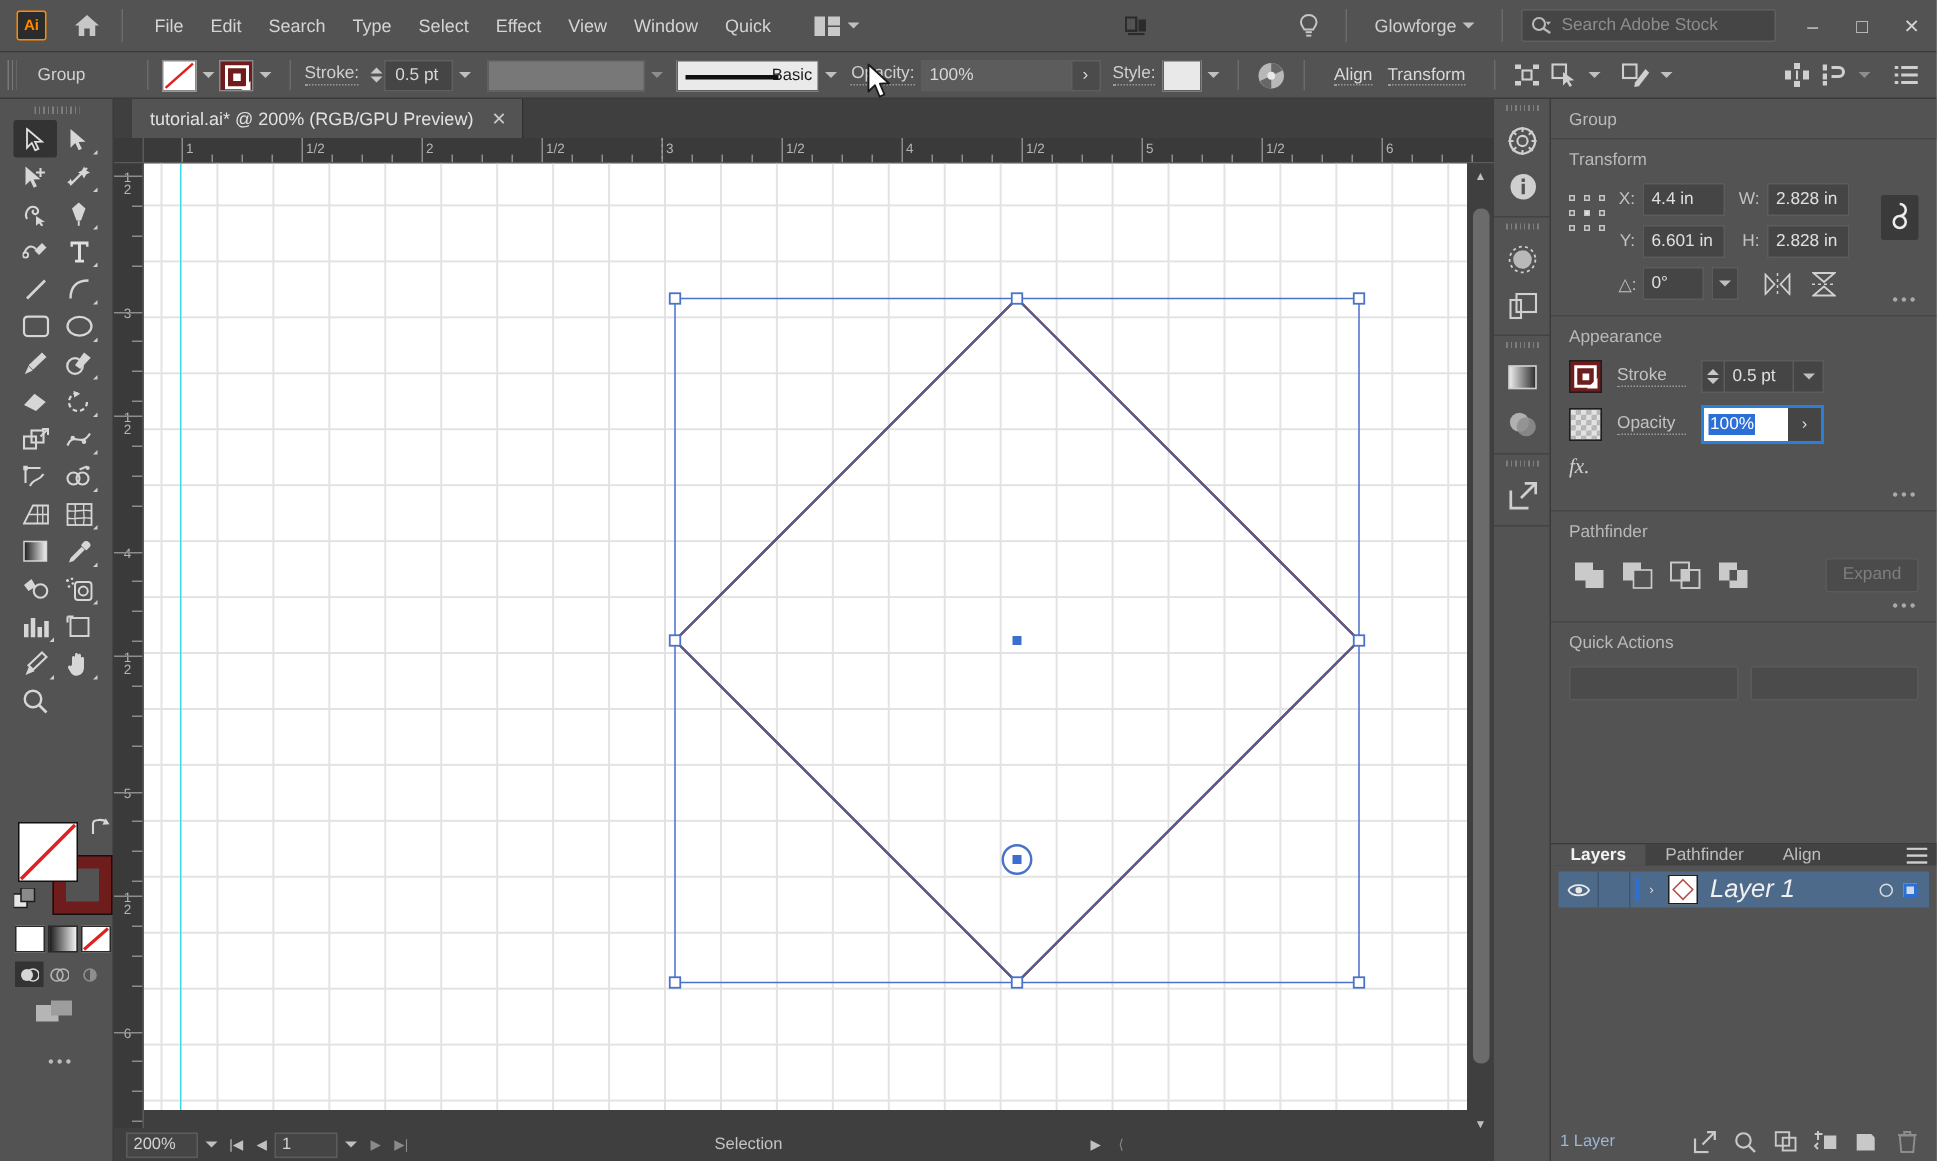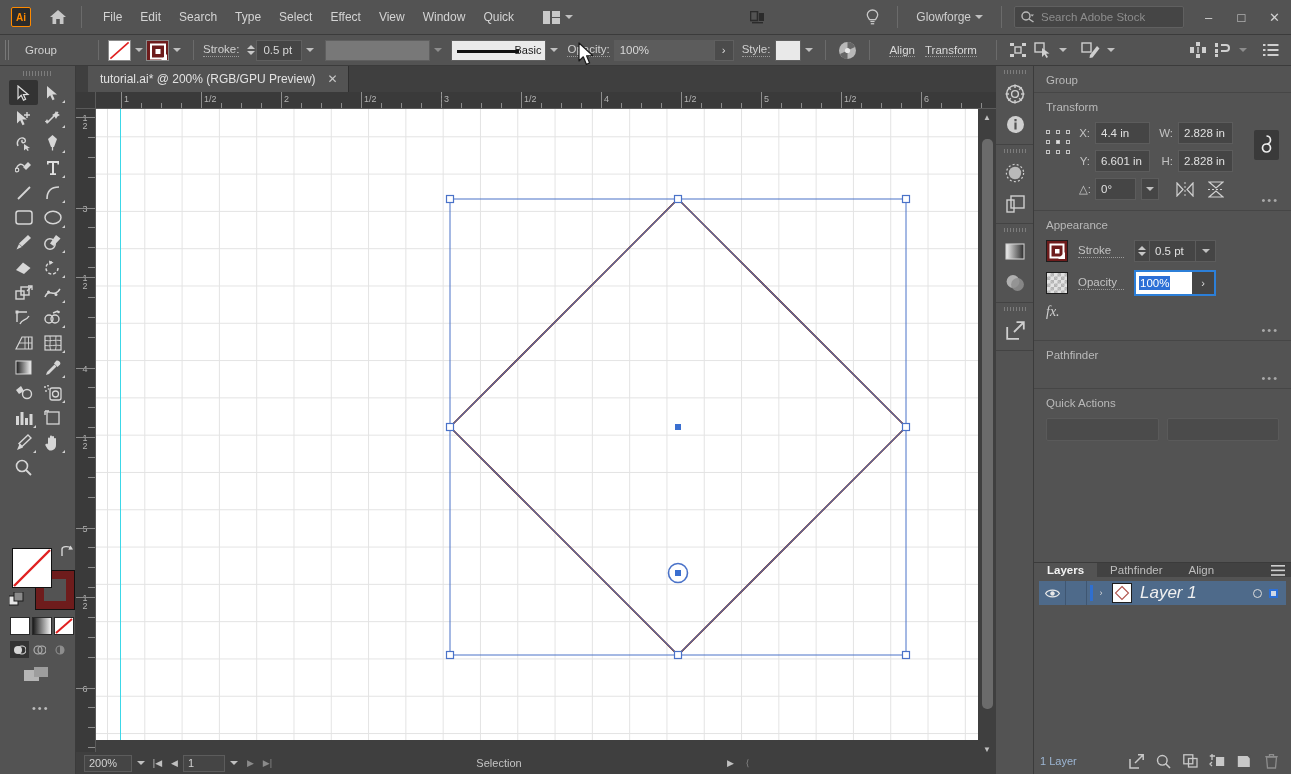--- a/index.html
+++ b/index.html
@@ -1083,20 +1083,48 @@
           </div>
           <div class="opacity-go">›</div>
         </div>
       </div>
       <div style="margin-top:6px; color:#d0d0d0; font-style:italic; font-family:'Liberation Serif',serif; font-size:14px;">fx.</div>
       <div class="dots3">•••</div>
     </div>
 
     <div class="psection" style="padding-bottom:18px;">
       <div class="psec-title">Pathfinder</div>
+      <div style="display:flex; align-items:center; gap:6px;">
+        <div class="pf-btn">
+          <svg width="21" height="19" viewBox="0 0 21 19">
+              <path d="M1 1 H13 V6 H20 V18 H8 V13 H1 Z" fill="#cacaca"></path>
+            </svg>
+        </div>
+        <div class="pf-btn">
+          <svg width="21" height="19" viewBox="0 0 21 19">
+              <path d="M1 1 H13 V6 H20 V18 H8 V13 H1 Z" fill="#cacaca"></path>
+              <rect x="8" y="6" width="12" height="12" fill="#535353" stroke="#cacaca" stroke-width="1.1"></rect>
+            </svg>
+        </div>
+        <div class="pf-btn">
+          <svg width="21" height="19" viewBox="0 0 21 19">
+              <rect x="1" y="1" width="12" height="12" fill="none" stroke="#cacaca" stroke-width="1.3"></rect>
+              <rect x="8" y="6" width="12" height="12" fill="none" stroke="#cacaca" stroke-width="1.3"></rect>
+              <rect x="8" y="6" width="5" height="7" fill="#cacaca"></rect>
+            </svg>
+        </div>
+        <div class="pf-btn">
+          <svg width="21" height="19" viewBox="0 0 21 19">
+              <path d="M1 1 H13 V6 H20 V18 H8 V13 H1 Z" fill="#cacaca"></path>
+              <rect x="8" y="6" width="5" height="7" fill="#535353"></rect>
+            </svg>
+        </div>
+        <div style="flex:1;"></div>
+        <div class="expand-btn">Expand</div>
+      </div>
       <div class="dots3">•••</div>
     </div>
 
     <div class="psection" style="border-bottom:none;">
       <div class="psec-title">Quick Actions</div>
       <div style="display:flex; gap:8px;">
         <div class="qa-btn" style="flex:1;"></div>
         <div class="qa-btn" style="flex:1;"></div>
       </div>
     </div>

